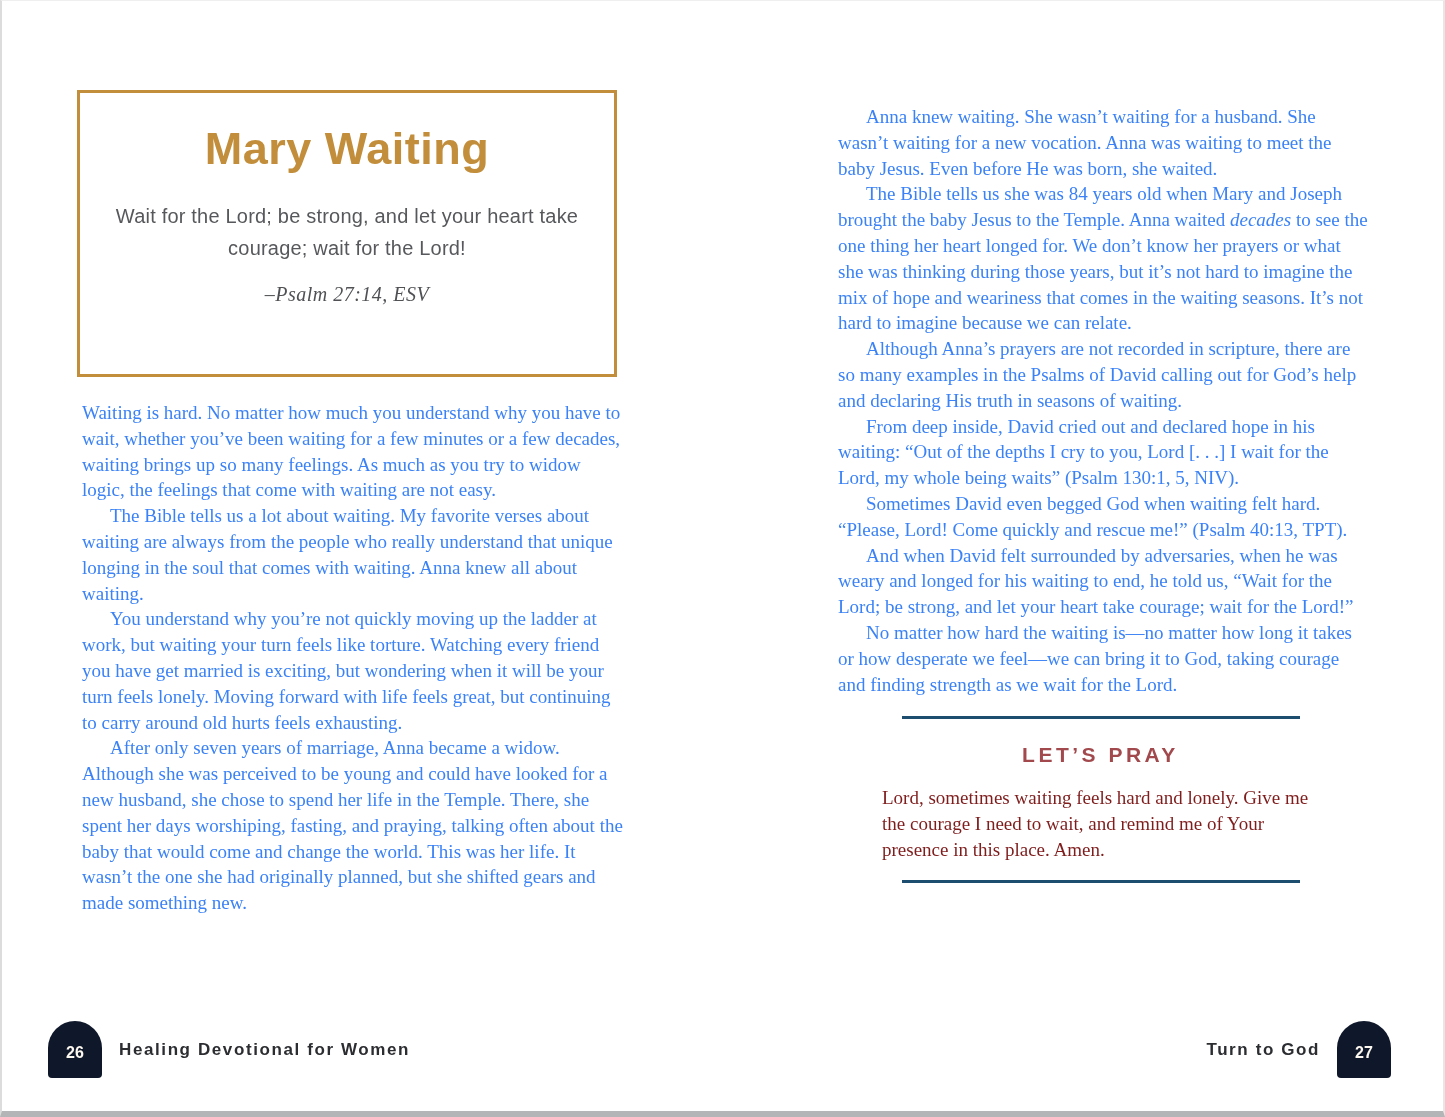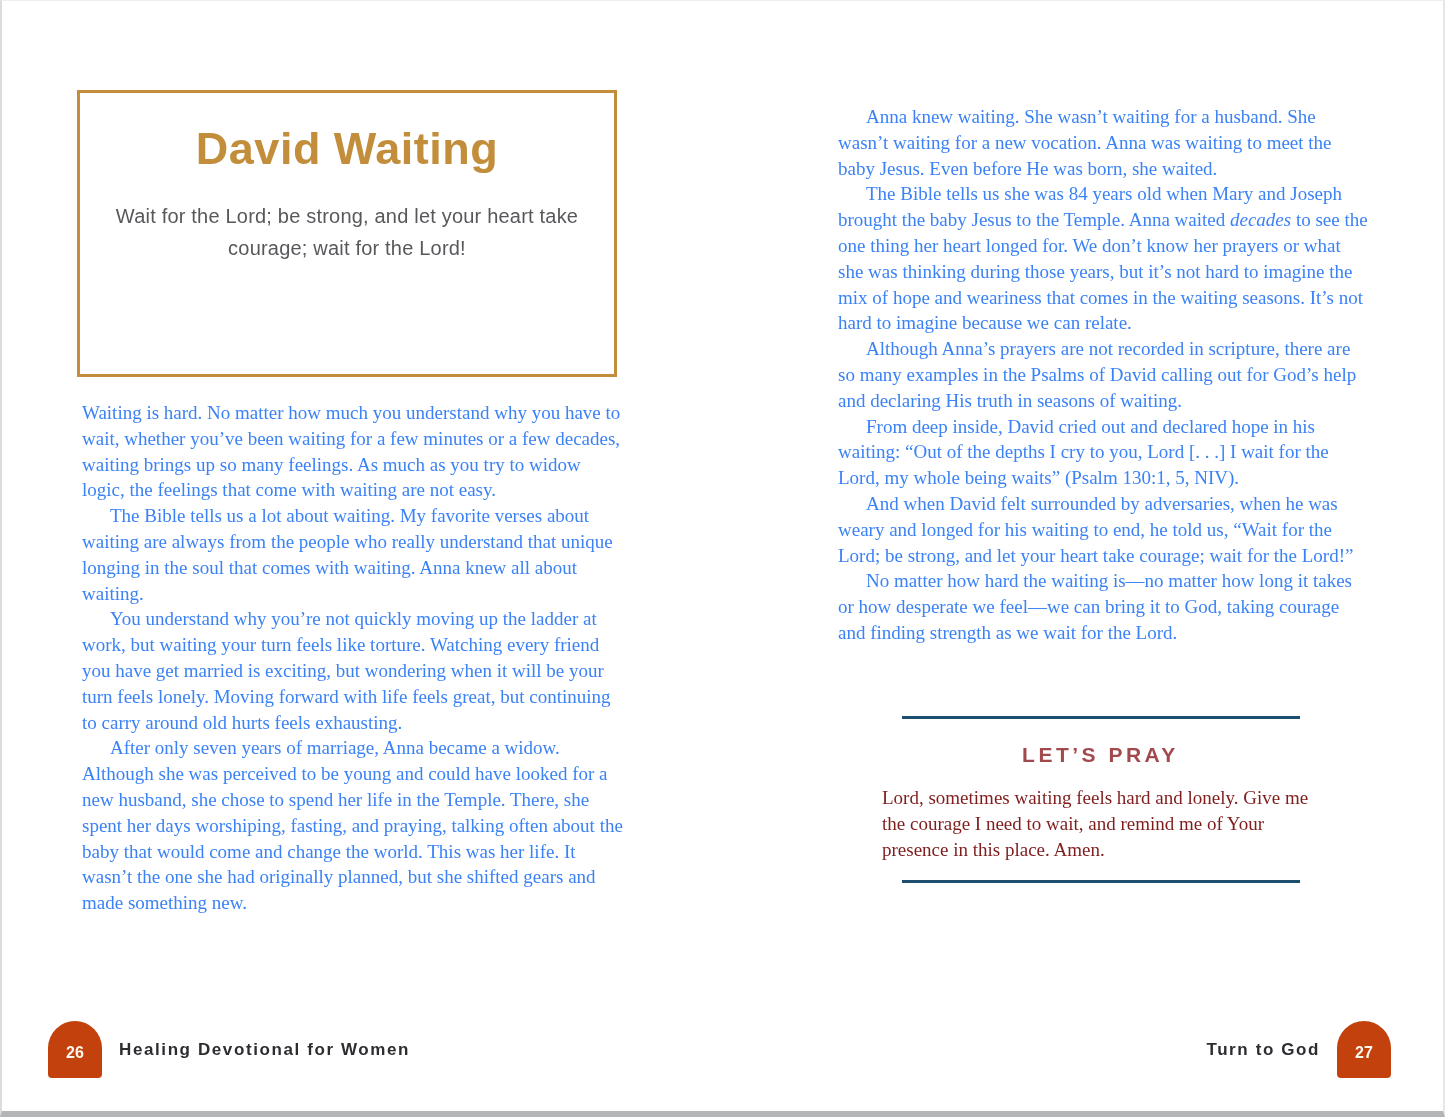--- a/index.html
+++ b/index.html
@@ -89,21 +89,21 @@
     color: #7f1d1d;
   }
   .prayer-rule.bottom { margin-top: 17px; }
 
   
   .footer { display: flex; align-items: center; gap: 17px; }
   .footer-left  { left: 46px; top: 1020px; }
   .footer-right { right: 52px; top: 1020px; }
   .page-badge {
     width: 54px; height: 57px;
-    background: #c2410c;
+    background: #0f172a;
     border-radius: 27px 27px 4px 4px;
     display: flex; align-items: center; justify-content: center;
     padding-top: 6px;
     text-align: center;
   }
   .page-number {
     font-family: "Liberation Sans", sans-serif;
     font-weight: 700;
     font-size: 16px;
     color: #fdf8ef;
@@ -114,23 +114,24 @@
     font-size: 17px;
     letter-spacing: 1.6px;
     color: #2c2d31;
   }
 </style>
 </head>
 <body>
 
 <div class="abs title-box">
   <div class="chapter-title">
-    <span style="display:block">David Waiting</span>
+    <span style="display:block">Mary Waiting</span>
   </div>
   <div class="verse">Wait for the Lord; be strong, and let your heart take courage; wait for the Lord!</div>
+  <div class="verse-attribution">–Psalm 27:14, ESV</div>
 </div>
 
 <div class="abs left-body body-text no-indent-first">
     <p><span>Waiting is hard. No matter how much you understand why you have to wait, whether you’ve been waiting for a few minutes or a few decades, waiting brings up so many feelings. As much as you try to widow logic, the feelings that come with waiting are not easy.</span></p>
     <p><span>The Bible tells us a lot about waiting. My favorite verses about waiting are always from the people who really understand that unique longing in the soul that comes with waiting. Anna knew all about waiting.</span></p>
     <p><span>You understand why you’re not quickly moving up the ladder at work, but waiting your turn feels like torture. Watching every friend you have get married is exciting, but wondering when it will be your turn feels lonely. Moving forward with life feels great, but continuing to carry around old hurts feels exhausting.</span></p>
     <p><span>After only seven years of marriage, Anna became a widow. Although she was perceived to be young and could have looked for a new husband, she chose to spend her life in the Temple. There, she spent her days worshiping, fasting, and praying, talking often about the baby that would come and change the world. This was her life. It wasn’t the one she had originally planned, but she shifted gears and made something new.</span></p>
   </div>
 
 <div class="abs footer footer-left">
@@ -138,20 +139,21 @@
     <span class="page-number">26</span>
   </div>
   <span class="running-head">Healing Devotional for Women</span>
 </div>
 
 <div class="abs right-body body-text">
     <p><span>Anna knew waiting. She wasn’t waiting for a husband. She wasn’t waiting for a new vocation. Anna was waiting to meet the baby Jesus. Even before He was born, she waited.</span></p>
     <p><span>The Bible tells us she was 84 years old when Mary and Joseph brought the baby Jesus to the Temple. Anna waited </span><em>decades</em><span> to see the one thing her heart longed for. We don’t know her prayers or what she was thinking during those years, but it’s not hard to imagine the mix of hope and weariness that comes in the waiting seasons. It’s not hard to imagine because we can relate.</span></p>
     <p><span>Although Anna’s prayers are not recorded in scripture, there are so many examples in the Psalms of David calling out for God’s help and declaring His truth in seasons of waiting.</span></p>
     <p><span>From deep inside, David cried out and declared hope in his waiting: “Out of the depths I cry to you, Lord [. . .] I wait for the Lord, my whole being waits” (Psalm 130:1, 5, NIV).</span></p>
+    <p><span>Sometimes David even begged God when waiting felt hard. “Please, Lord! Come quickly and rescue me!” (Psalm 40:13, TPT).</span></p>
     <p><span>And when David felt surrounded by adversaries, when he was weary and longed for his waiting to end, he told us, “Wait for the Lord; be strong, and let your heart take courage; wait for the Lord!”</span></p>
     <p><span>No matter how hard the waiting is—no matter how long it takes or how desperate we feel—we can bring it to God, taking courage and finding strength as we wait for the Lord.</span></p>
   </div>
 
 <div class="abs prayer-section">
   <div class="prayer-rule"></div>
   <div class="prayer-heading">LET’S PRAY</div>
   <div class="prayer-text">Lord, sometimes waiting feels hard and lonely. Give me the courage I need to wait, and remind me of Your presence in this place. Amen.</div>
   <div class="prayer-rule bottom"></div>
 </div>

